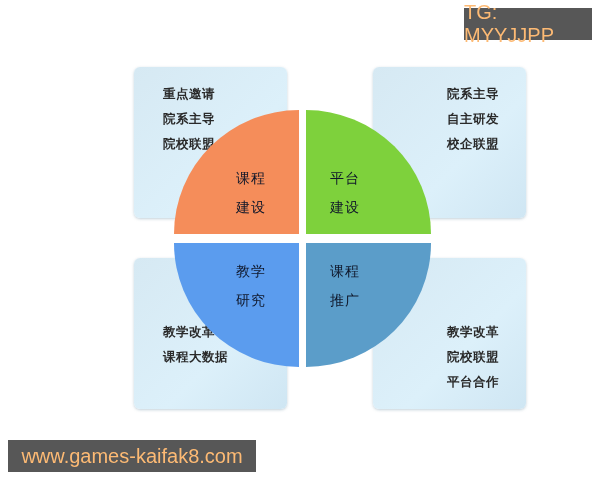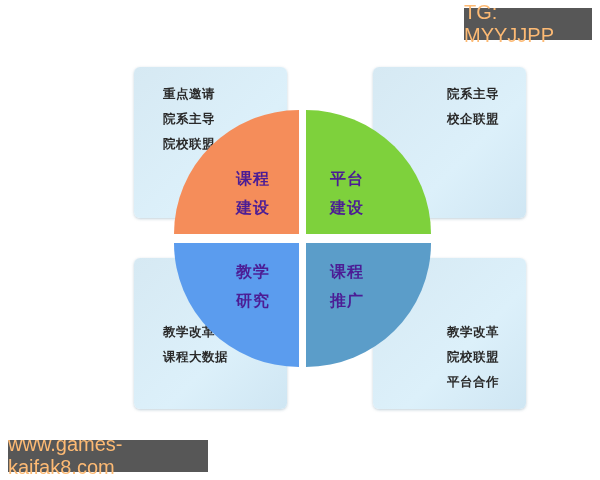--- a/index.html
+++ b/index.html
@@ -12,47 +12,48 @@
   .card .items div{white-space:nowrap;}
   #card-tl{left:106px;top:67px;}
   #card-tr{left:345px;top:67px;}
   #card-bl{left:106px;top:258px;}
   #card-br{left:345px;top:258px;}
   #card-tl .items{left:29px;top:14px;}
   #card-tr .items{right:27px;top:14px;text-align:left;}
   #card-bl .items{left:29px;top:61px;}
   #card-br .items{right:27px;top:61px;}
   .quad{position:absolute;width:125px;height:124px;}
-  .quad .lbl{position:absolute;color:#4c1d95;font-size:16px;font-weight:bold;line-height:29px;letter-spacing:1px;}
+  .quad .lbl{position:absolute;color:#0f172a;font-size:14px;font-weight:normal;line-height:29px;letter-spacing:1px;}
   #q-tl{left:174px;top:110px;background:#f58d5a;border-top-left-radius:125px 124px;}
   #q-tr{left:306px;top:110px;background:#7ed13c;border-top-right-radius:125px 124px;}
   #q-bl{left:174px;top:243px;background:#5b9cee;border-bottom-left-radius:125px 124px;}
   #q-br{left:306px;top:243px;background:#5b9dc9;border-bottom-right-radius:125px 124px;}
   #q-tl .lbl{left:62px;top:54px;}
   #q-tr .lbl{left:24px;top:54px;}
   #q-bl .lbl{left:62px;top:14px;}
   #q-br .lbl{left:24px;top:14px;}
   .wm{position:absolute;background:#575757;color:#fdba74;font-family:"Liberation Sans",sans-serif;font-size:20px;
       display:flex;align-items:center;justify-content:center;}
   #wm-top{left:464px;top:8px;width:128px;height:32px;}
-  #wm-bottom{left:8px;top:440px;width:200px;height:32px;}
+  #wm-bottom{left:8px;top:440px;width:248px;height:32px;}
 </style>
 </head>
 <body>
 
 <div class="card" id="card-tl">
   <div class="items">
     <div>重点邀请</div>
     <div>院系主导</div>
     <div>院校联盟</div>
   </div>
 </div>
 <div class="card" id="card-tr">
   <div class="items">
     <div>院系主导</div>
+    <div>自主研发</div>
     <div>校企联盟</div>
   </div>
 </div>
 <div class="card" id="card-bl">
   <div class="items">
     <div>教学改革</div>
     <div>课程大数据</div>
   </div>
 </div>
 <div class="card" id="card-br">

